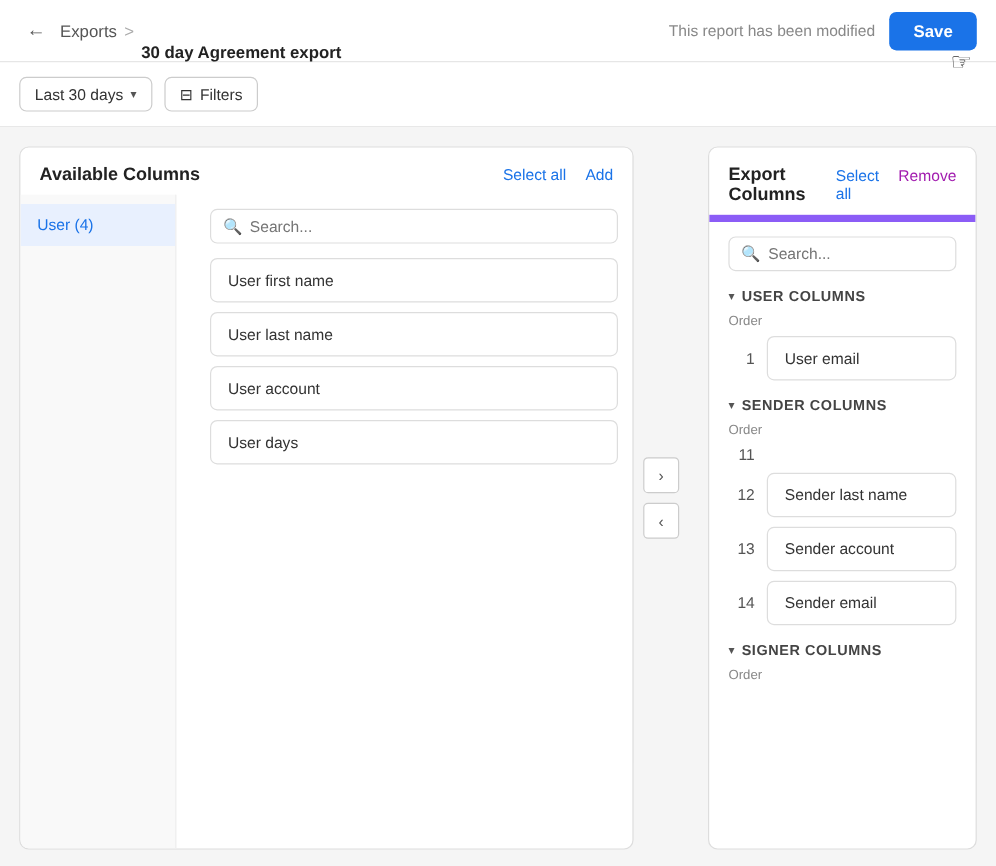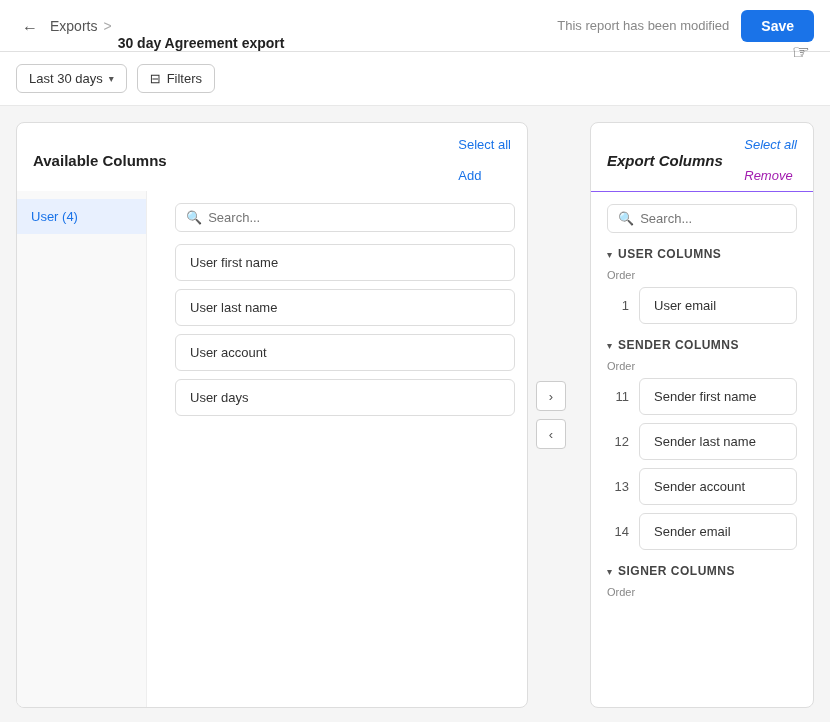--- a/index.html
+++ b/index.html
@@ -155,21 +155,20 @@
 
     .panel-title {
       font-size: 15px;
       font-weight: 600;
       color: #222;
     }
 
     .header-actions {
       display: flex;
       gap: 16px;
-      flex-direction: column;
     }
 
     .action-link {
       color: #1a73e8;
       font-size: 13px;
       cursor: pointer;
       font-weight: 500;
     }
 
     .left-panel-body {
@@ -276,22 +275,21 @@
       display: flex;
       flex-direction: column;
       overflow: hidden;
     }
 
     .right-panel-header {
       display: flex;
       align-items: center;
       justify-content: space-between;
       padding: 14px 16px 8px;
-      border-bottom: 1px solid #8b5cf6;
-      font-style: italic;
+      border-bottom: 6px solid #8b5cf6;
     }
 
     .right-panel-body {
       flex: 1;
       overflow-y: auto;
       padding: 12px 16px;
       position: relative;
     }
 
     .right-search-bar {
@@ -485,23 +483,20 @@
       </div>
 
       <div class="section-gap"></div>
       <div class="section-header">
         <span class="chevron-icon">▾</span>
         <span class="section-title">SENDER COLUMNS</span>
       </div>
       <div class="order-label">Order</div>
       <div class="export-row">
         <span class="order-num">11</span>
-        <div class="export-col-item">
-          <span>Sender first name</span>
-        </div>
       </div>
       <div class="export-row">
         <span class="order-num">12</span>
         <div class="export-col-item">
           <span>Sender last name</span>
         </div>
       </div>
       <div class="export-row">
         <span class="order-num">13</span>
         <div class="export-col-item">

